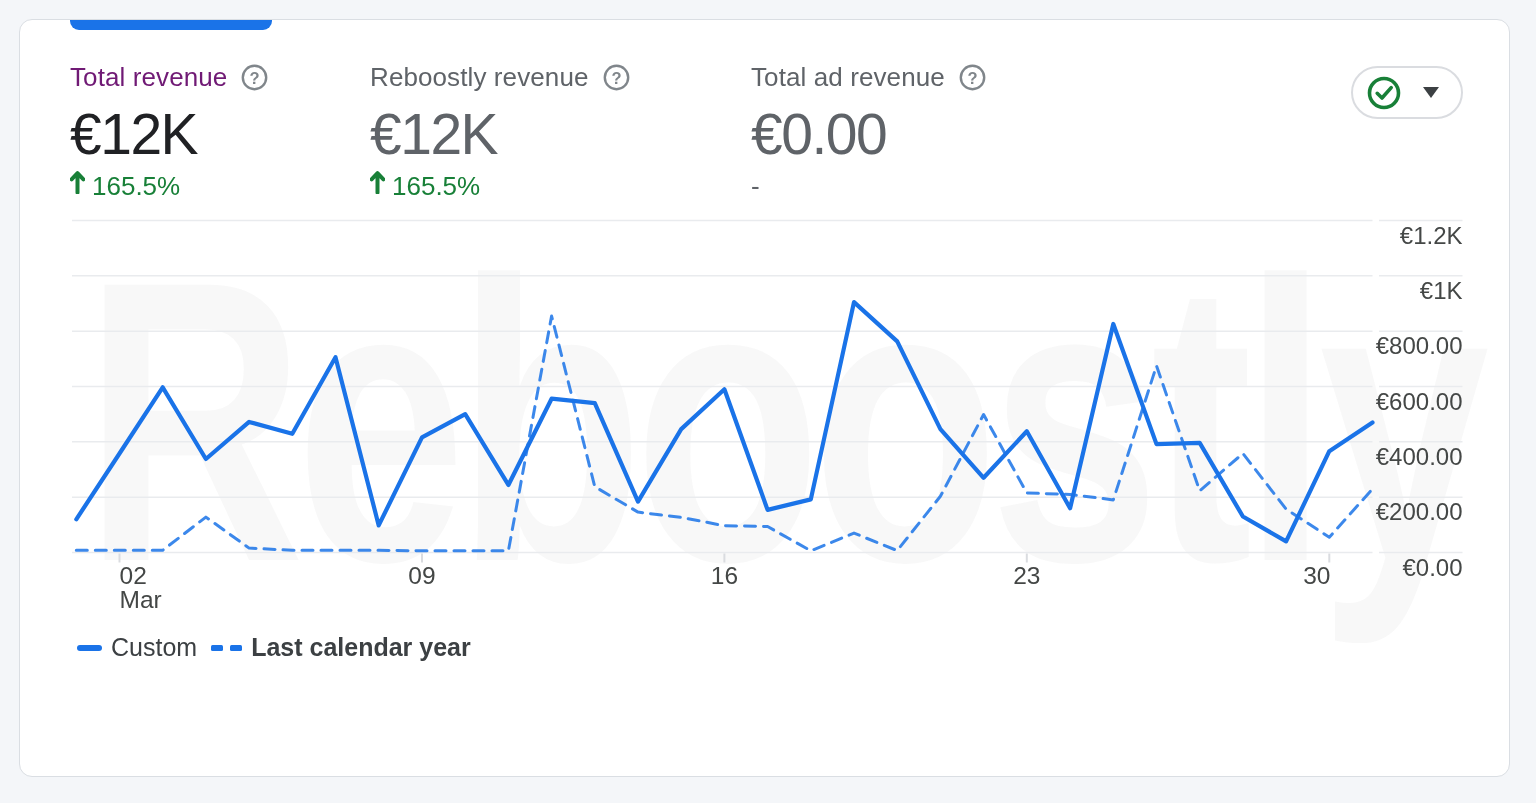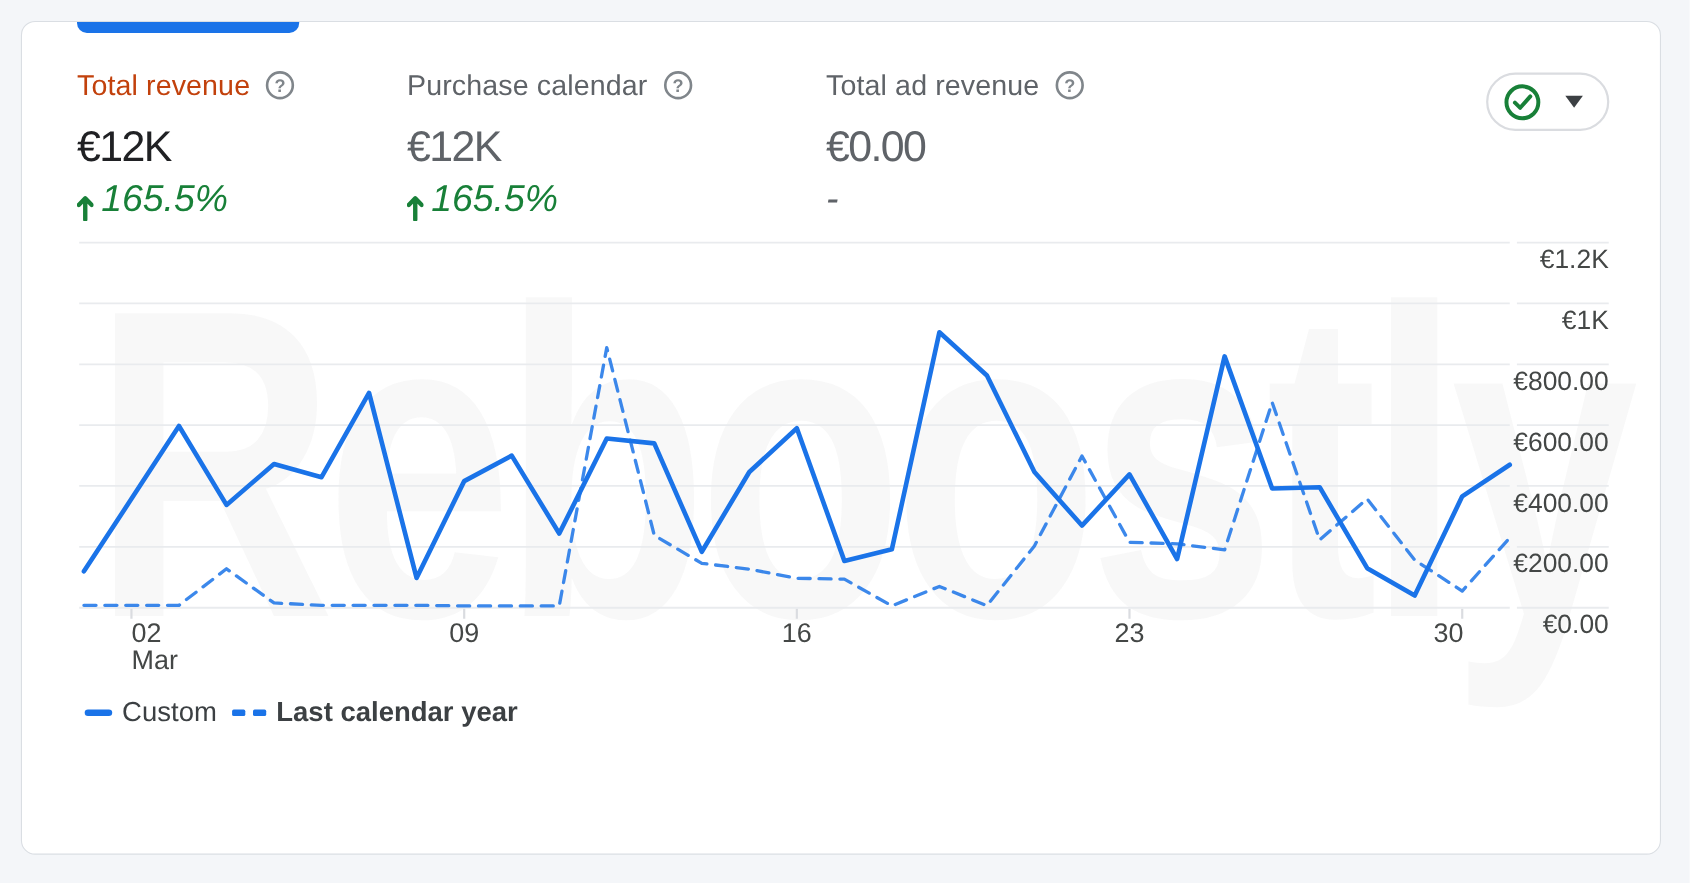--- a/index.html
+++ b/index.html
@@ -17,27 +17,27 @@
     position:absolute; left:70px; top:20px; width:202px; height:10px;
     border-radius:0 0 9px 9px;
   }
   .metrics { position:absolute; left:70px; top:60px; display:flex; }
   .metric { text-align:left; cursor:pointer; }
   .metric-1 { width:300px; }
   .metric-2 { width:354px; }
   .metric-3 { width:420px;margin-left:27px; }
   .metric-label-row { display:flex; align-items:center; height:34px; }
   .metric-label { font-size:26px; letter-spacing:0.1px; }
-  .metric-label.selected { color:#c2410c; }
+  .metric-label.selected { color:#701a75; }
   .metric-label.unselected { color:#5f6368; }
   .help-icon { margin-left:14px; width:27px; height:27px; flex:0 0 auto; }
-  .metric-value { margin-top:10px; font-size:39px; letter-spacing:-1.5px; height:60px; line-height:60px; }
+  .metric-value { margin-top:10px; font-size:57px; letter-spacing:-1.5px; height:60px; line-height:60px; }
   .metric-value.primary { color:#202124; }
   .metric-value.secondary { color:#5f6368; }
-  .metric-change { margin-top:7px; font-size:34px; font-weight:500; height:30px; display:flex; align-items:flex-end;font-style:italic; }
+  .metric-change { margin-top:7px; font-size:26px; font-weight:500; height:30px; display:flex; align-items:flex-start; }
   .metric-change .arrow-svg { margin-right:7px; display:block; }
   .metric-change.positive { color:#188038; }
   .metric-change.neutral { color:#5f6368; font-weight:400; }
   .status-pill {
     position:absolute; left:1351px; top:66px; width:112px; height:53px;
     background:#ffffff; border:2px solid #dadce0; border-radius:27px;
     display:flex; align-items:center; justify-content:space-between;
     padding:0 22px 0 14px; cursor:pointer;
   }
   .caret-down {
@@ -74,21 +74,21 @@
     <div class="metric-change positive">
       <svg class="arrow-svg" width="15" height="23" viewBox="0 0 15 23">
         <path d="M 7.5 21.5 L 7.5 3.4 M 1.6 8.3 L 7.5 2.2 L 13.4 8.3" fill="none" stroke="#188038" stroke-width="4" stroke-linecap="round" stroke-linejoin="round"></path>
       </svg>
       <span>165.5%</span>
     </div>
   </div>
 
   <div class="metric metric-2">
     <div class="metric-label-row">
-      <span class="metric-label unselected">Purchase calendar</span>
+      <span class="metric-label unselected">Reboostly revenue</span>
       <svg class="help-icon" viewBox="0 0 27 27">
         <circle cx="13.5" cy="13.5" r="11.7" fill="none" stroke="#80868b" stroke-width="2.4"></circle>
         <text x="13.5" y="19.5" font-size="16.5" font-weight="bold" fill="#80868b" text-anchor="middle" font-family="Liberation Sans, sans-serif">?</text>
       </svg>
     </div>
     <div class="metric-value secondary">€12K</div>
     <div class="metric-change positive">
       <svg class="arrow-svg" width="15" height="23" viewBox="0 0 15 23">
         <path d="M 7.5 21.5 L 7.5 3.4 M 1.6 8.3 L 7.5 2.2 L 13.4 8.3" fill="none" stroke="#188038" stroke-width="4" stroke-linecap="round" stroke-linejoin="round"></path>
       </svg>

